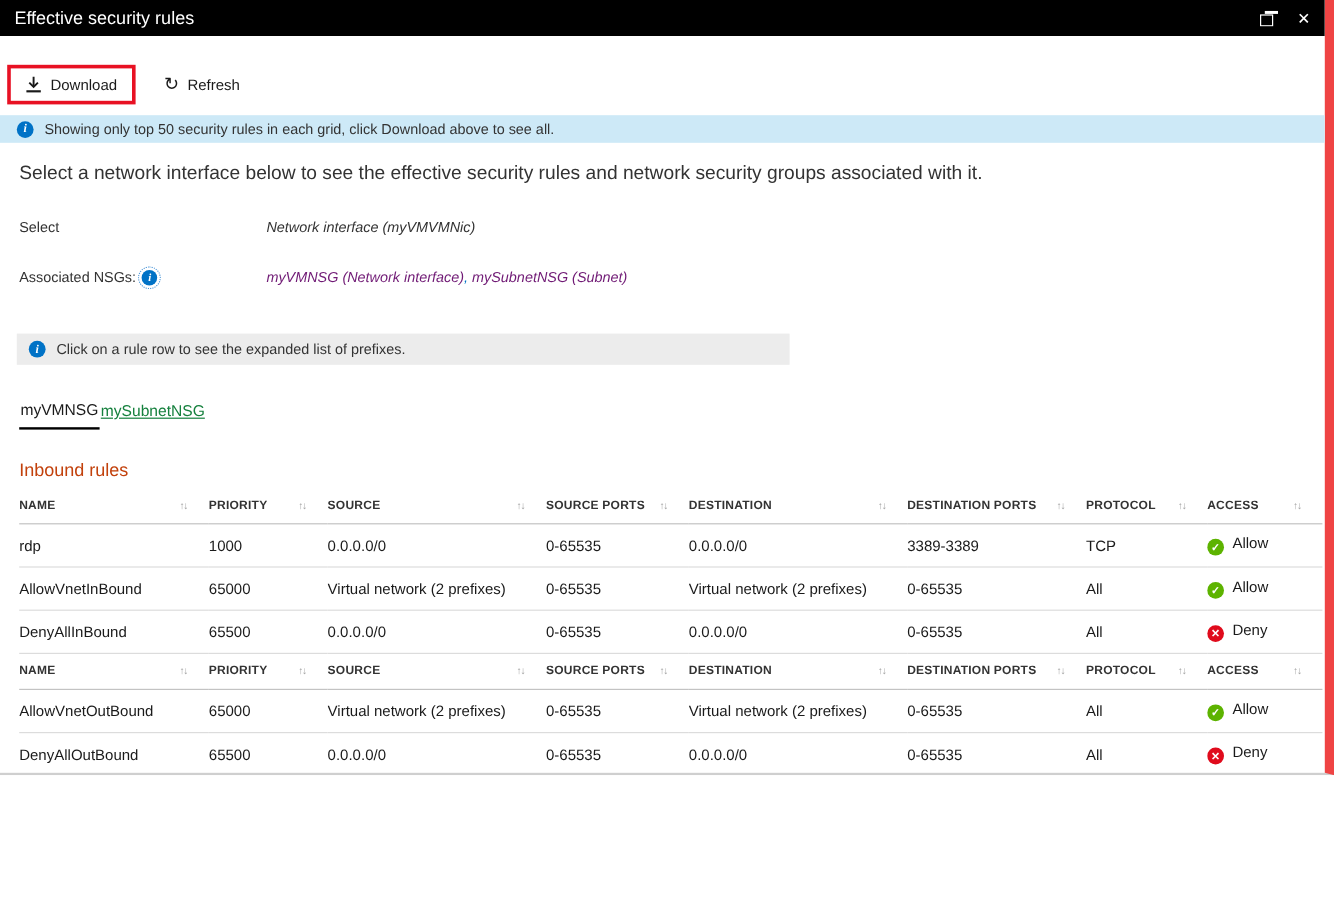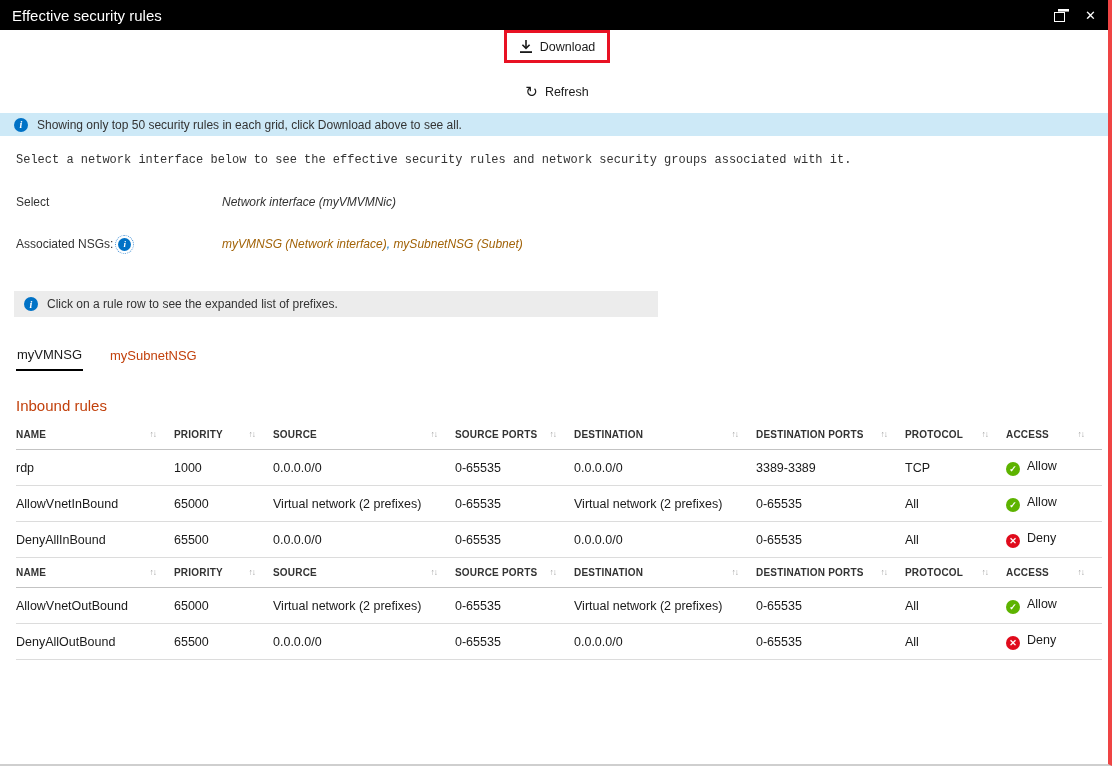--- a/index.html
+++ b/index.html
@@ -1,67 +1,67 @@
 <!DOCTYPE html>
 <html><head>
 <meta charset="utf-8">
 <style>
   * { box-sizing: border-box; margin: 0; padding: 0; }
   html, body { background: #ffffff; }
   body { font-family: "Liberation Sans", sans-serif; color: #1a1a1a; }
 
   .blade {
-    width: 1112px; height: 766px; background: #fff; position: relative;
-    border-right: 4px solid #ef4444; border-bottom: 2px solid #cfcfcf;
+    width: 1112px; height: 646px; background: #fff; position: relative;
+    border-right: 8px solid #ef4444; border-bottom: 2px solid #cfcfcf;
     overflow: hidden;
   }
 
   
   .blade-header { height: 30px; background: #000; color: #fff; display: flex; align-items: center; padding: 0 12px; }
   .blade-title { font-size: 15px; font-weight: 400; flex: 1; }
   .win-icons { display: flex; align-items: center; gap: 16px; }
   .win-btn { cursor: pointer; display: inline-flex; align-items: center; color: #fff; font-size: 13px; line-height: 1; background: none; border: none; }
 
   
-  .toolbar { display: flex; align-items: center; padding: 0 0 9px 6px; gap: 16px; flex-direction: column; }
+  .toolbar { display: flex; align-items: center; padding: 24px 0 9px 6px; gap: 16px; }
   .annot-box { border: 3px solid #e81123; padding: 1px 4px; }
   .tb-btn { display: inline-flex; align-items: center; gap: 7px; font-size: 12.5px; color: #1a1a1a;
             background: none; border: none; cursor: pointer; padding: 5px 8px; font-family: inherit; }
   .tb-icon { display: inline-flex; align-items: center; }
   .refresh-glyph { font-size: 15px; line-height: 1; color: #1a1a1a; }
 
   
   .info-banner { background: #cde9f7; display: flex; align-items: center; gap: 9px;
                  padding: 3px 10px 3px 14px; font-size: 12px; color: #333; min-height: 23px; }
   .info-circle { flex: 0 0 auto; width: 14px; height: 14px; border-radius: 50%; background: #0072c6; color: #fff;
                  display: inline-flex; align-items: center; justify-content: center;
                  font: italic bold 10px "Liberation Serif", serif; }
 
-  .intro-text { margin: 17px 16px 0; font-size: 12px; color: #333; font-family: Liberation Mono, monospace; }
+  .intro-text { margin: 17px 16px 0; font-size: 16px; color: #333; }
 
   .field-row { display: flex; margin: 0 16px; align-items: flex-start; }
   .field-row.scope { margin-top: 28px; }
   .field-row.nsgs { margin-top: 28px; }
   .field-label { width: 206px; flex: 0 0 206px; font-size: 12px; color: #333; display: inline-flex; align-items: center; gap: 5px; }
   .field-value { font-size: 12px; color: #333; font-style: italic; }
   .info-small { width: 13px; height: 13px; border-radius: 50%; background: #0072c6; color: #fff;
                 display: inline-flex; align-items: center; justify-content: center;
                 font: italic bold 9px "Liberation Serif", serif;
                 outline: 1px dotted #4894d8; outline-offset: 2px; cursor: pointer; }
-  .nsg-link { color: #a16207; text-decoration: none; cursor: pointer; }
+  .nsg-link { color: #701a75; text-decoration: none; cursor: pointer; }
   .nsg-sep { color: #0072c6; }
 
   .hint-bar { margin: 40px 0 0 14px; width: 644px; background: #ececec; display: flex; align-items: center;
               gap: 9px; padding: 4px 10px; font-size: 12px; color: #333; min-height: 26px; }
 
   
-  .tabs { display: flex; gap: 26px; margin: 26px 16px 0; }
+  .tabs { display: flex; margin: 26px 16px 0; }
   .tab { font-size: 13px; padding: 4px 1px 7px; cursor: pointer; background: none; border: none; font-family: inherit; }
   .tab.active { color: #1a1a1a; border-bottom: 2px solid #000; }
-  .tab.inactive { color: #c2410c; }
+  .tab.inactive { color: #15803d; text-decoration: underline; }
 
   
   .section-title { margin: 26px 16px 6px; font-size: 15px; font-weight: 400; color: #c2410c; }
   .section-title.outbound { margin-top: 30px; }
 
   table { border-collapse: collapse; table-layout: fixed; width: 1086px; margin-left: 16px; }
   th { text-align: left; font-size: 10px; font-weight: 700; color: #333; text-transform: uppercase;
        letter-spacing: 0.2px; padding: 9px 8px 9px 0; border-bottom: 1px solid #c3c3c3; cursor: pointer; }
   th .sort { float: right; margin-right: 10px; font-size: 8.5px; color: #a6a6a6; letter-spacing: -1px; }
   td { font-size: 12.5px; color: #1a1a1a; height: 36px; padding-right: 8px; border-bottom: 1px solid #dcdcdc;

